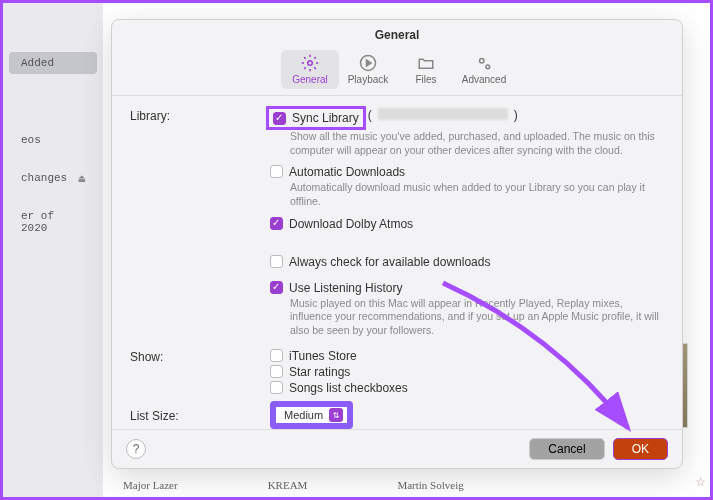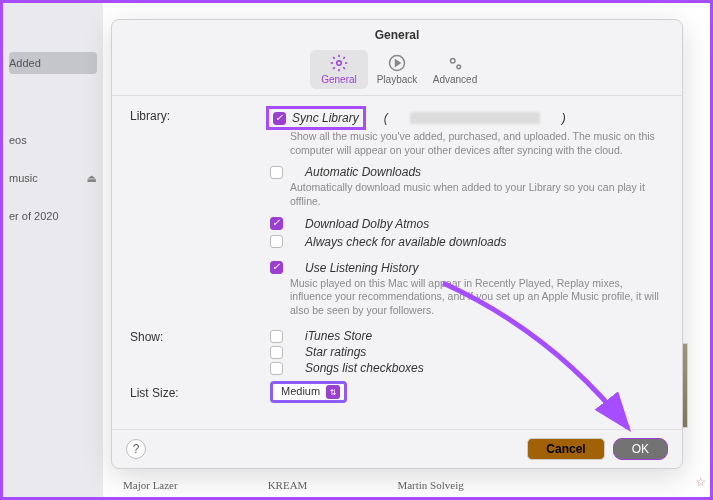--- a/index.html
+++ b/index.html
@@ -1,70 +1,70 @@
 <!DOCTYPE html>
 <html><head>
 <meta charset="utf-8">
 <style>
 * { box-sizing: border-box; margin: 0; padding: 0; }
 body { font-family: -apple-system, "Helvetica Neue", Arial, sans-serif; font-size: 12px; color: #333; background: #fff; width: 713px; height: 500px; overflow: hidden; position: relative; border: 3px solid #a64eff; }
 .bg { position: absolute; inset: 0; background: #f7f7f9; }
 .sidebar { position: absolute; left: 0; top: 0; width: 100px; height: 100%; background: rgba(230,230,235,0.8); padding-top: 20px; }
-.sidebar-item { padding: 5px 0; font-size: 11px; color: #555; margin: 3px 6px; border-radius: 4px; }
+.sidebar-item { padding: 5px 12px; font-size: 11px; color: #555; margin: 3px 6px; border-radius: 4px; font-family: Liberation Mono, monospace; }
 .sidebar-item.sel { background: rgba(160,160,170,0.5); }
 .main-bg { position: absolute; left: 100px; right: 0; top: 0; bottom: 0; background: #fff; }
 .song-row { position: absolute; bottom: 6px; left: 120px; right: 20px; display: flex; gap: 90px; font-size: 11px; color: #666; font-family: Liberation Serif, serif; }
 .album-art { position: absolute; right: 22px; top: 340px; width: 85px; height: 85px; background: linear-gradient(135deg,#c9bfa8,#8a7e5f); border: 1px solid #ddd; }
 .album-label { position: absolute; right: 22px; top: 428px; width: 85px; font-size: 9px; color: #555; text-align: center; letter-spacing: 1px; }
 .star { position: absolute; right: 4px; bottom: 8px; color: #c99; font-size: 12px; }
 
 .sheet { position: absolute; left: 108px; top: 16px; width: 572px; height: 450px; background: #f3f3f5; border: 1px solid #d0d0d0; border-radius: 8px; box-shadow: 0 8px 30px rgba(0,0,0,0.15); display: flex; flex-direction: column; }
 .sheet-title { text-align: center; font-weight: 600; padding: 8px; font-size: 12px; }
 .tabbar { display: flex; justify-content: center; gap: 0; border-bottom: 1px solid #ddd; padding-bottom: 6px; }
 .tab { width: 58px; display: flex; flex-direction: column; align-items: center; gap: 2px; font-size: 10px; color: #666; padding: 4px; border-radius: 6px; }
 .tab.active { background: #e3e3e6; color: #9a3fcf; }
 .tab svg { width: 18px; height: 18px; }
 
 .content { flex: 1; overflow: auto; padding: 12px 18px 8px 18px; }
 .row { display: flex; align-items: flex-start; margin-bottom: 4px; }
 .row .label { width: 140px; text-align: left; padding-right: 10px; font-size: 12px; color: #333; padding-top: 1px; }
 .row .field { flex: 1; }
-.check-line { display: flex; align-items: center; gap: 22px; margin-bottom: 2px; font-style: italic; }
+.check-line { display: flex; gap: 6px; margin-bottom: 2px; }
 .desc { font-size: 10.5px; color: #8a8a8e; margin: 2px 0 8px 20px; line-height: 1.3; max-width: 380px; }
 .checkbox { width: 13px; height: 13px; border: 1px solid #bbb; border-radius: 3px; background: #fff; position: relative; flex-shrink: 0; }
 .checkbox.checked { background: #9a3fcf; border-color: #9a3fcf; }
 .checkbox.checked::after { content: "✓"; color: #fff; font-size: 10px; position: absolute; top: -1px; left: 1px; }
 .highlight { border: 3px solid #a64eff; padding: 2px 4px; margin: -2px -4px; display: inline-flex; align-items: center; gap: 6px; }
 .redact { display: inline-block; width: 130px; height: 12px; background: #dcdcdc; border-radius: 2px; vertical-align: middle; filter: blur(1px); }
-.select { display: inline-flex; background: #fff; border: 3px solid #8b5cf6; border-radius: 4px; padding: 1px 4px 1px 8px; font-size: 11px; }
+.select { display: inline-flex; align-items: center; background: #fff; border: 6px solid #8b5cf6; border-radius: 4px; padding: 1px 4px 1px 8px; font-size: 11px; }
 .select .chev { background: #9a3fcf; color: #fff; border-radius: 3px; width: 14px; height: 14px; display: flex; align-items: center; justify-content: center; font-size: 8px; margin-left: 6px; }
 
 .footer { display: flex; align-items: center; padding: 8px 14px; border-top: 1px solid #e0e0e0; gap: 8px; }
 .help { width: 20px; height: 20px; border: 1px solid #bbb; border-radius: 50%; display: flex; align-items: center; justify-content: center; color: #666; font-size: 12px; background: #fff; }
 .spacer { flex: 1; }
-.btn { padding: 3px 18px; font-size: 12px; border-radius: 5px; border: 1px solid #ccc; background: #a16207; font-weight: bold; }
-.btn.primary { background: #737373; color: #fff; border-color: #9a3fcf; font-weight: 500; border-radius: 9px; }
+.btn { padding: 3px 18px; font-size: 12px; border-radius: 5px; border: 1px solid #ccc; background: #a3a3a3; }
+.btn.primary { background: #c2410c; color: #fff; border-color: #9a3fcf; font-weight: 500; }
 
 .arrow { position: absolute; pointer-events: none; }
 </style>
 </head>
 <body>
 
 <div class="bg">
   <div class="sidebar">
     <div class="sidebar-item"></div>
     <div class="sidebar-item"></div>
     <div class="sidebar-item sel">Added</div>
     <div class="sidebar-item"></div>
     <div class="sidebar-item"></div>
     <div class="sidebar-item"></div>
     <div class="sidebar-item"></div>
     <div class="sidebar-item">eos</div>
     <div class="sidebar-item"></div>
-    <div class="sidebar-item"><span>music</span> <span style="float:right;color:#888">⏏</span></div>
+    <div class="sidebar-item"><span>changes</span> <span style="float:right;color:#888">⏏</span></div>
     <div class="sidebar-item"></div>
     <div class="sidebar-item">er of 2020</div>
   </div>
   <div class="main-bg"></div>
   <div style="position:absolute;right:40px;top:330px;font-size:9px;color:#777;letter-spacing:1px">ACES</div>
   <div class="album-art"></div>
   <div class="album-label">SOLVEIG</div>
   <div style="position:absolute;right:30px;top:438px;font-size:10px;color:#555;text-align:left;line-height:1.2"><span>na</span><br><span>ingle</span></div>
   <div class="star">☆</div>
   <div class="song-row">
@@ -86,20 +86,26 @@
     </div>
     <div class="tab">
       <svg viewBox="0 0 24 24" fill="none" stroke="#888" stroke-width="2">
           <circle cx="12" cy="12" r="10"></circle>
           <polygon points="10,8 16,12 10,16" fill="#888"></polygon>
         </svg>
       <span>Playback</span>
     </div>
     <div class="tab">
       <svg viewBox="0 0 24 24" fill="none" stroke="#888" stroke-width="2">
+          <path d="M3 7h5l2 2h11v10H3z"></path>
+        </svg>
+      <span>Files</span>
+    </div>
+    <div class="tab">
+      <svg viewBox="0 0 24 24" fill="none" stroke="#888" stroke-width="2">
           <circle cx="9" cy="9" r="3"></circle>
           <circle cx="17" cy="17" r="2.5"></circle>
         </svg>
       <span>Advanced</span>
     </div>
   </div>
 
   <div class="content">
     <div class="row">
       <div class="label">Library:</div>
@@ -118,21 +124,21 @@
         <div class="check-line">
           <span class="checkbox"></span>
           <span>Automatic Downloads</span>
         </div>
         <div class="desc">Automatically download music when added to your Library so you can play it offline.</div>
 
         <div class="check-line">
           <span class="checkbox checked"></span>
           <span>Download Dolby Atmos</span>
         </div>
-        <div class="check-line" style="margin-top:4px;margin-bottom:12px">
+        <div class="check-line" style="margin-top:24px;margin-bottom:12px">
           <span class="checkbox"></span>
           <span>Always check for available downloads</span>
         </div>
 
         <div class="check-line">
           <span class="checkbox checked"></span>
           <span>Use Listening History</span>
         </div>
         <div class="desc">Music played on this Mac will appear in Recently Played, Replay mixes, influence your recommendations, and if you set up an Apple Music profile, it will also be seen by your followers.</div>
       </div>

